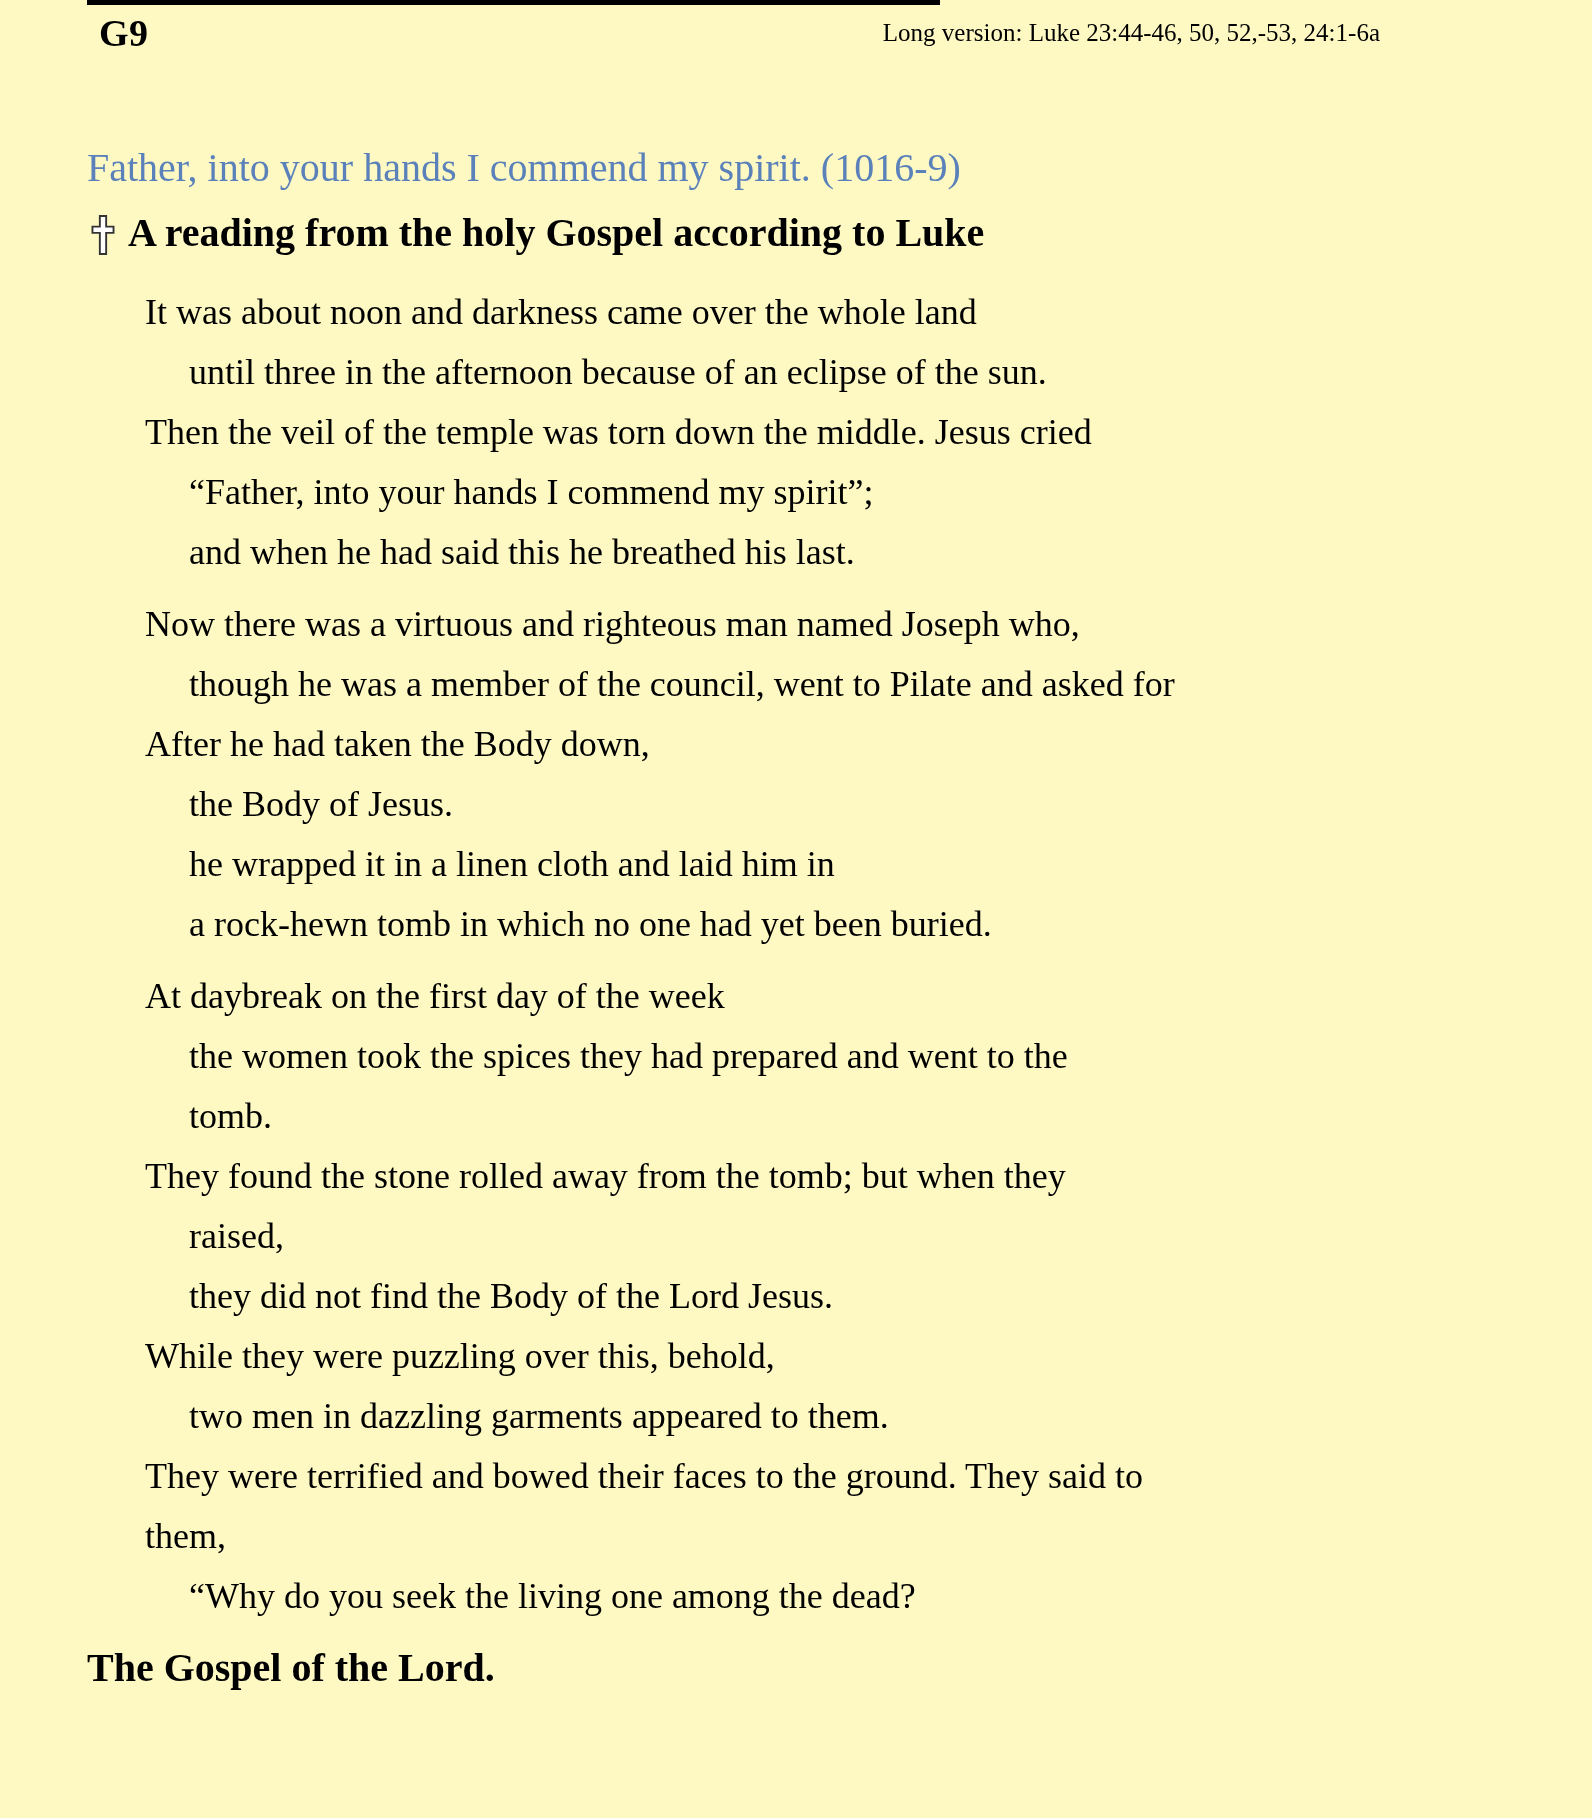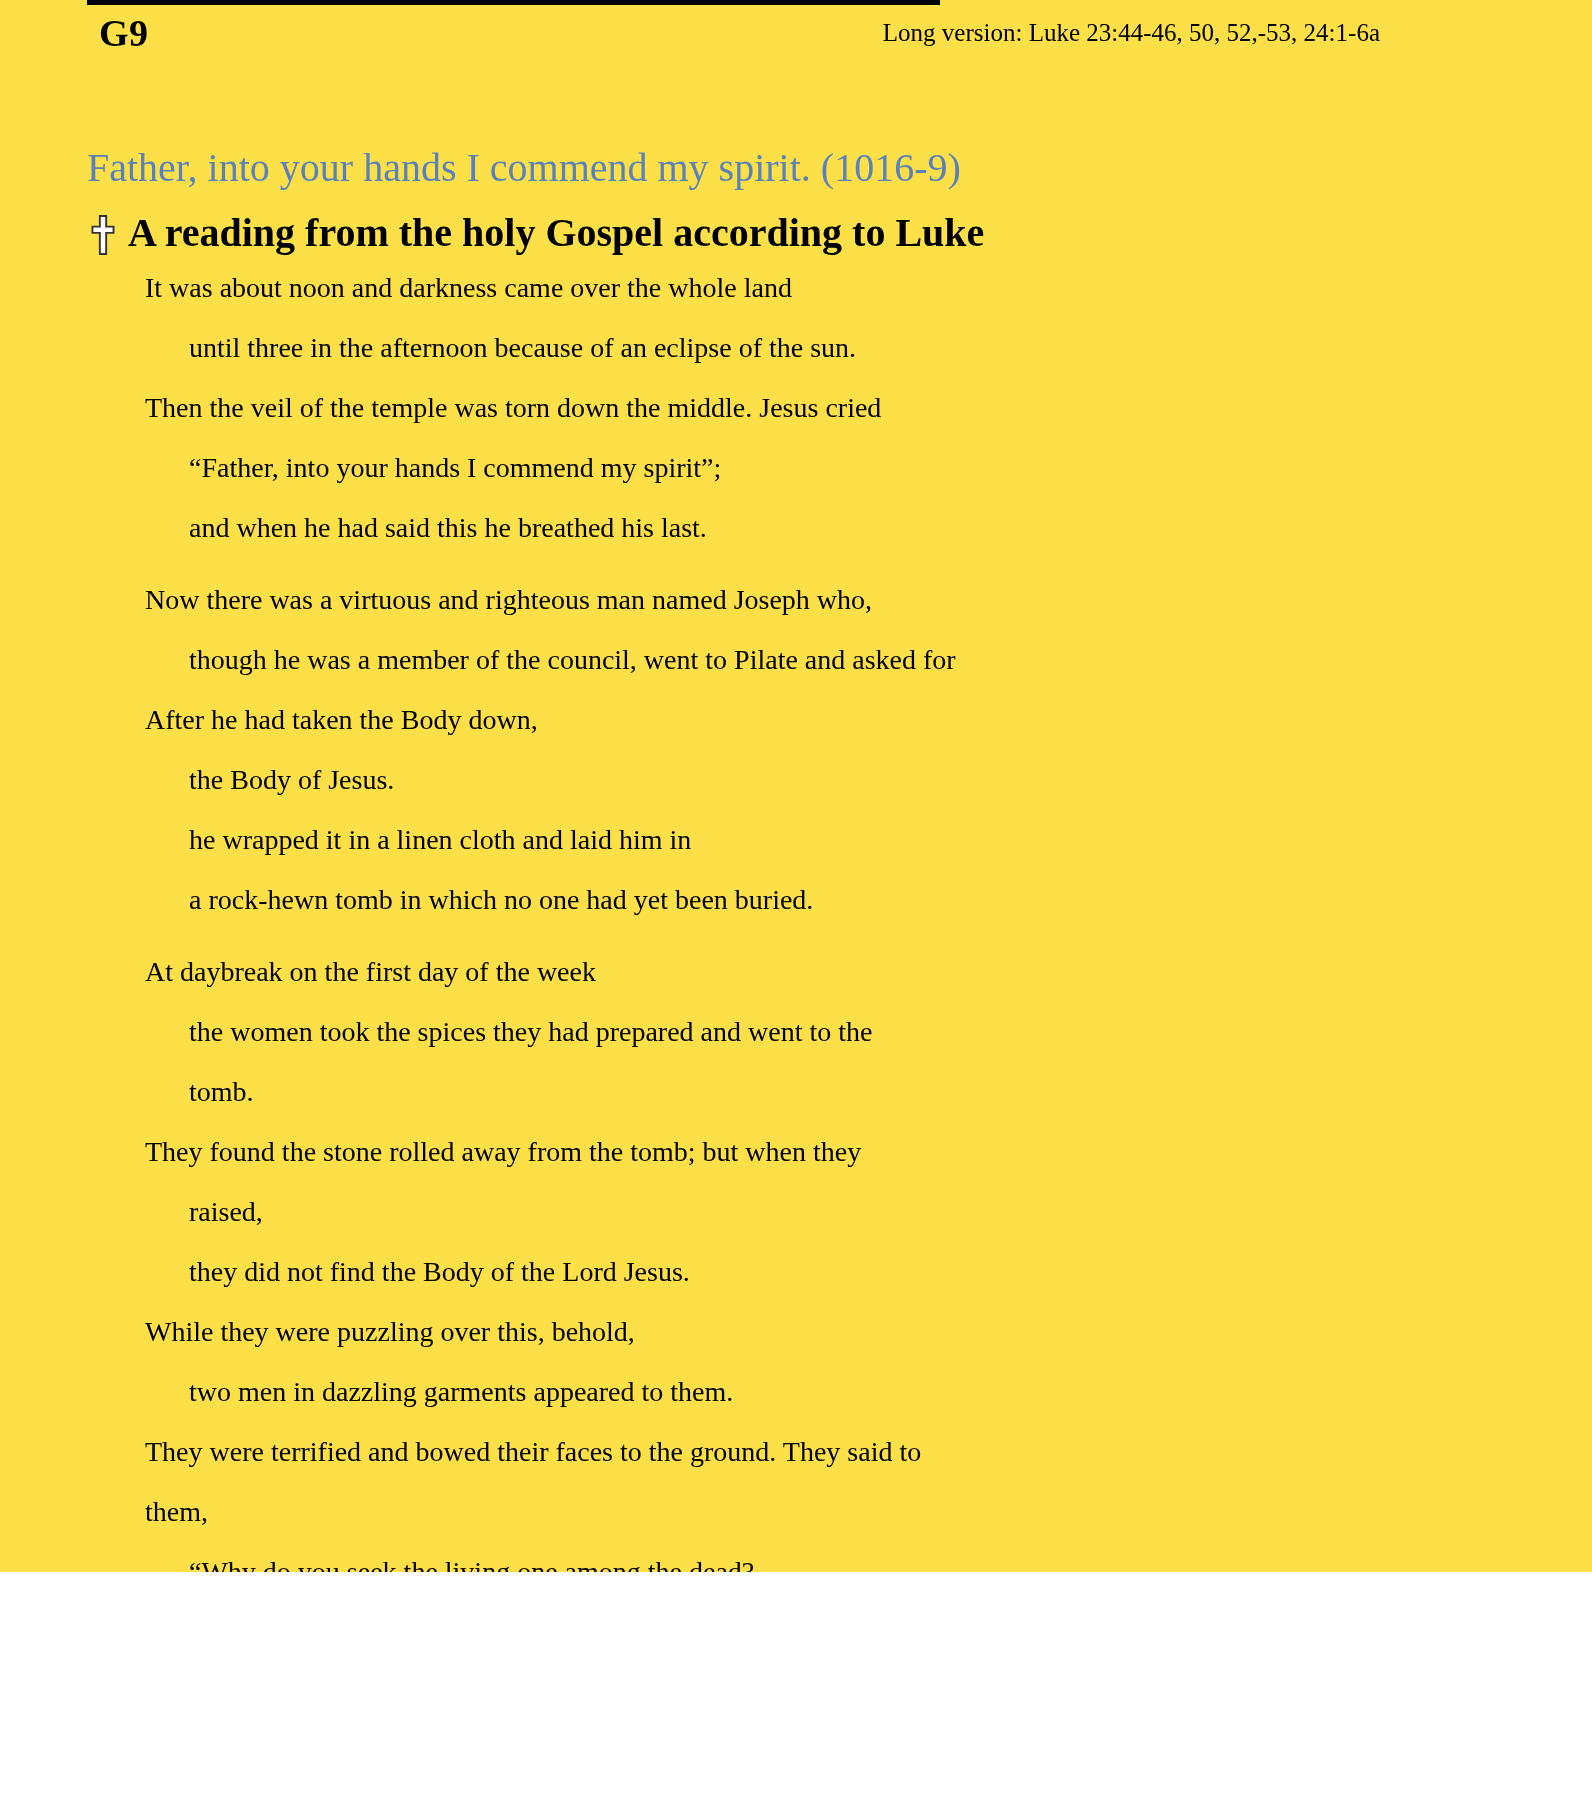--- a/index.html
+++ b/index.html
@@ -3,22 +3,22 @@
 <meta charset="utf-8">
 <style>
   html, body {
     margin: 0;
     padding: 0;
     background: #ffffff;
   }
   .page {
     position: relative;
     width: 1592px;
-    height: 1572px;
-    background: #fde047;
+    height: 1818px;
+    background: #fef9c3;
     font-family: "Liberation Serif", "DejaVu Serif", serif;
     color: #000000;
     overflow: hidden;
   }
   .top-rule {
     position: absolute;
     left: 87px;
     top: 0;
     width: 853px;
     height: 5px;
@@ -68,21 +68,22 @@
   }
   .cross {
     width: 24px;
     margin-right: 13px;
     flex: 0 0 auto;
     align-self: center;
     margin-top: 4px;
   }
   .cross svg { display: block; }
   .stanzas {
-    font-size: 28px;
+    margin-top: 24px;
+    font-size: 36px;
   }
   .stanza + .stanza {
     margin-top: 12px;
   }
   .line {
     line-height: 60px;
     padding-left: 58px;
     white-space: nowrap;
   }
   .line.indent1 {

